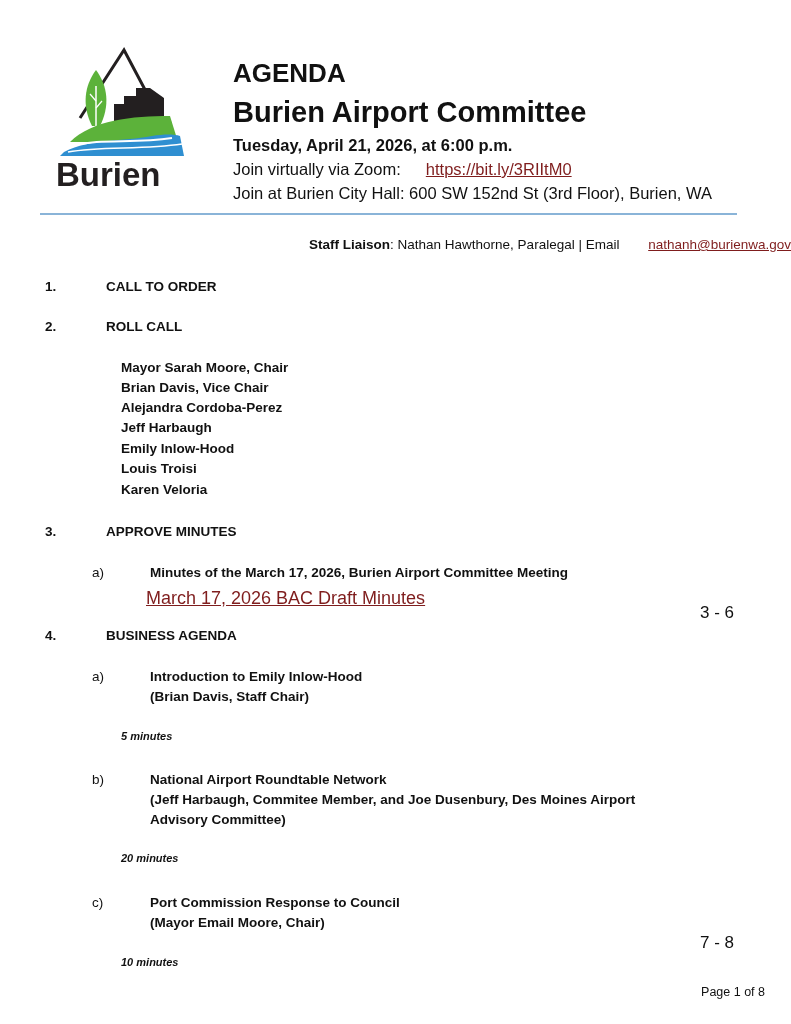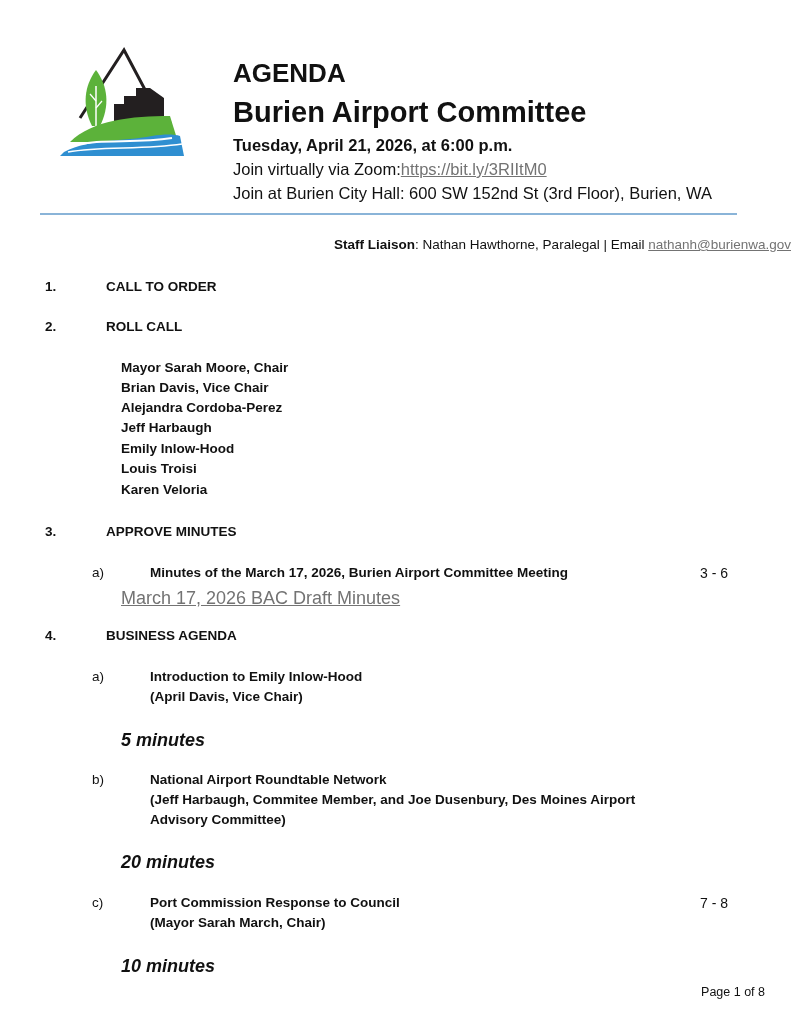--- a/index.html
+++ b/index.html
@@ -11,32 +11,32 @@
     .logo { left: 52px; top: 46px; width: 136px; height: 150px; }
     .logo-word {
       position: absolute; left: 4px; top: 110px; font-weight: bold; font-size: 33px;
       color: #231f20; letter-spacing: 0px; font-family: "Liberation Sans", sans-serif;
     }
     .h-agenda { left: 233px; top: 58px; font-size: 26px; font-weight: bold; }
     .h-title { left: 233px; top: 96px; font-size: 29px; font-weight: bold; }
     .h-date { left: 233px; top: 136px; font-size: 16.5px; font-weight: bold; }
     .h-zoom { left: 233px; top: 160px; font-size: 16.5px; }
     .h-addr { left: 233px; top: 184px; font-size: 16.5px; }
-    a, .link { color: #737373; text-decoration: underline; }
+    a, .link { color: #7f1d1d; text-decoration: underline; margin-left: 25px; }
     .rule { left: 40px; top: 213px; width: 697px; height: 0; border-top: 2px solid #8ab4d8; }
     .liaison { left: 0; width: 791px; top: 237px; text-align: right; font-size: 13.5px; }
     .liaison b { font-weight: bold; }
     .num { left: 45px; font-size: 13.5px; font-weight: bold; }
     .sec { left: 106px; font-size: 13.5px; font-weight: bold; }
     .member { left: 121px; font-size: 13.5px; font-weight: bold; }
     .letter { left: 92px; font-size: 13.5px; }
     .item { left: 121px; font-size: 13.5px; font-weight: bold; padding-left: 29px; }
     .itemplain { left: 121px; font-size: 18px; }
-    .dur { left: 121px; font-size: 18px; font-weight: bold; font-style: italic; }
-    .pages { left: 700px; font-size: 14px; }
+    .dur { left: 121px; font-size: 11px; font-weight: bold; font-style: italic; }
+    .pages { left: 700px; font-size: 17px; margin-top: 38px; }
     .pager { right: 26px; top: 985px; font-size: 12.5px; }
   </style>
 </head>
 <body>
 
 <div class="abs logo">
   <svg width="136" height="110" viewBox="0 0 136 110">
 
     <polyline points="28,72 72,4 108,72" fill="none" stroke="#231f20" stroke-width="3"></polyline>
 
@@ -46,20 +46,21 @@
     <line x1="44" y1="40" x2="44" y2="80" stroke="#fff" stroke-width="1.5"></line>
     <line x1="44" y1="55" x2="38" y2="48" stroke="#fff" stroke-width="1.2"></line>
     <line x1="44" y1="62" x2="50" y2="55" stroke="#fff" stroke-width="1.2"></line>
 
     <path d="M18,96 C40,74 80,70 118,70 L126,96 Z" fill="#5cb23a"></path>
 
     <path d="M12,106 C40,92 70,96 100,90 C112,88 122,88 128,90 L132,110 L8,110 Z" fill="#2f8fd1"></path>
     <path d="M20,100 C50,92 80,98 120,92" fill="none" stroke="#fff" stroke-width="2"></path>
     <path d="M16,106 C50,100 90,104 130,98" fill="none" stroke="#fff" stroke-width="1.5"></path>
   </svg>
+  <div class="logo-word">Burien</div>
 </div>
 
 <div class="abs h-agenda">AGENDA</div>
 <div class="abs h-title">Burien Airport Committee</div>
 <div class="abs h-date">Tuesday, April 21, 2026, at 6:00 p.m.</div>
 <div class="abs h-zoom">
   <span>Join virtually via Zoom:</span><a class="link">https://bit.ly/3RIItM0</a>
 </div>
 <div class="abs h-addr">Join at Burien City Hall: 600 SW 152nd St (3rd Floor), Burien, WA</div>
 
@@ -87,28 +88,28 @@
 <div class="abs letter" style="top:565px">a)</div>
 <div class="abs item" style="top:565px">Minutes of the March 17, 2026, Burien Airport Committee Meeting</div>
 <div class="abs pages" style="top:565px">3 - 6</div>
 <a class="abs itemplain link" style="top:588px">March 17, 2026 BAC Draft Minutes</a>
 
 <div class="abs num" style="top:628px">4.</div>
 <div class="abs sec" style="top:628px">BUSINESS AGENDA</div>
 
 <div class="abs letter" style="top:669px">a)</div>
 <div class="abs item" style="top:669px">Introduction to Emily Inlow-Hood</div>
-<div class="abs item" style="top:689px">(April Davis, Vice Chair)</div>
+<div class="abs item" style="top:689px">(Brian Davis, Staff Chair)</div>
 <div class="abs dur" style="top:730px">5 minutes</div>
 
 <div class="abs letter" style="top:772px">b)</div>
 <div class="abs item" style="top:772px">National Airport Roundtable Network</div>
 <div class="abs item" style="top:792px">(Jeff Harbaugh, Commitee Member, and Joe Dusenbury, Des Moines Airport</div>
 <div class="abs item" style="top:812px">Advisory Committee)</div>
 <div class="abs dur" style="top:852px">20 minutes</div>
 
 <div class="abs letter" style="top:895px">c)</div>
 <div class="abs item" style="top:895px">Port Commission Response to Council</div>
 <div class="abs pages" style="top:895px">7 - 8</div>
-<div class="abs item" style="top:915px">(Mayor Sarah March, Chair)</div>
+<div class="abs item" style="top:915px">(Mayor Email Moore, Chair)</div>
 <div class="abs dur" style="top:956px">10 minutes</div>
 
 <div class="abs pager">Page 1 of 8</div>
 
 </body></html>

